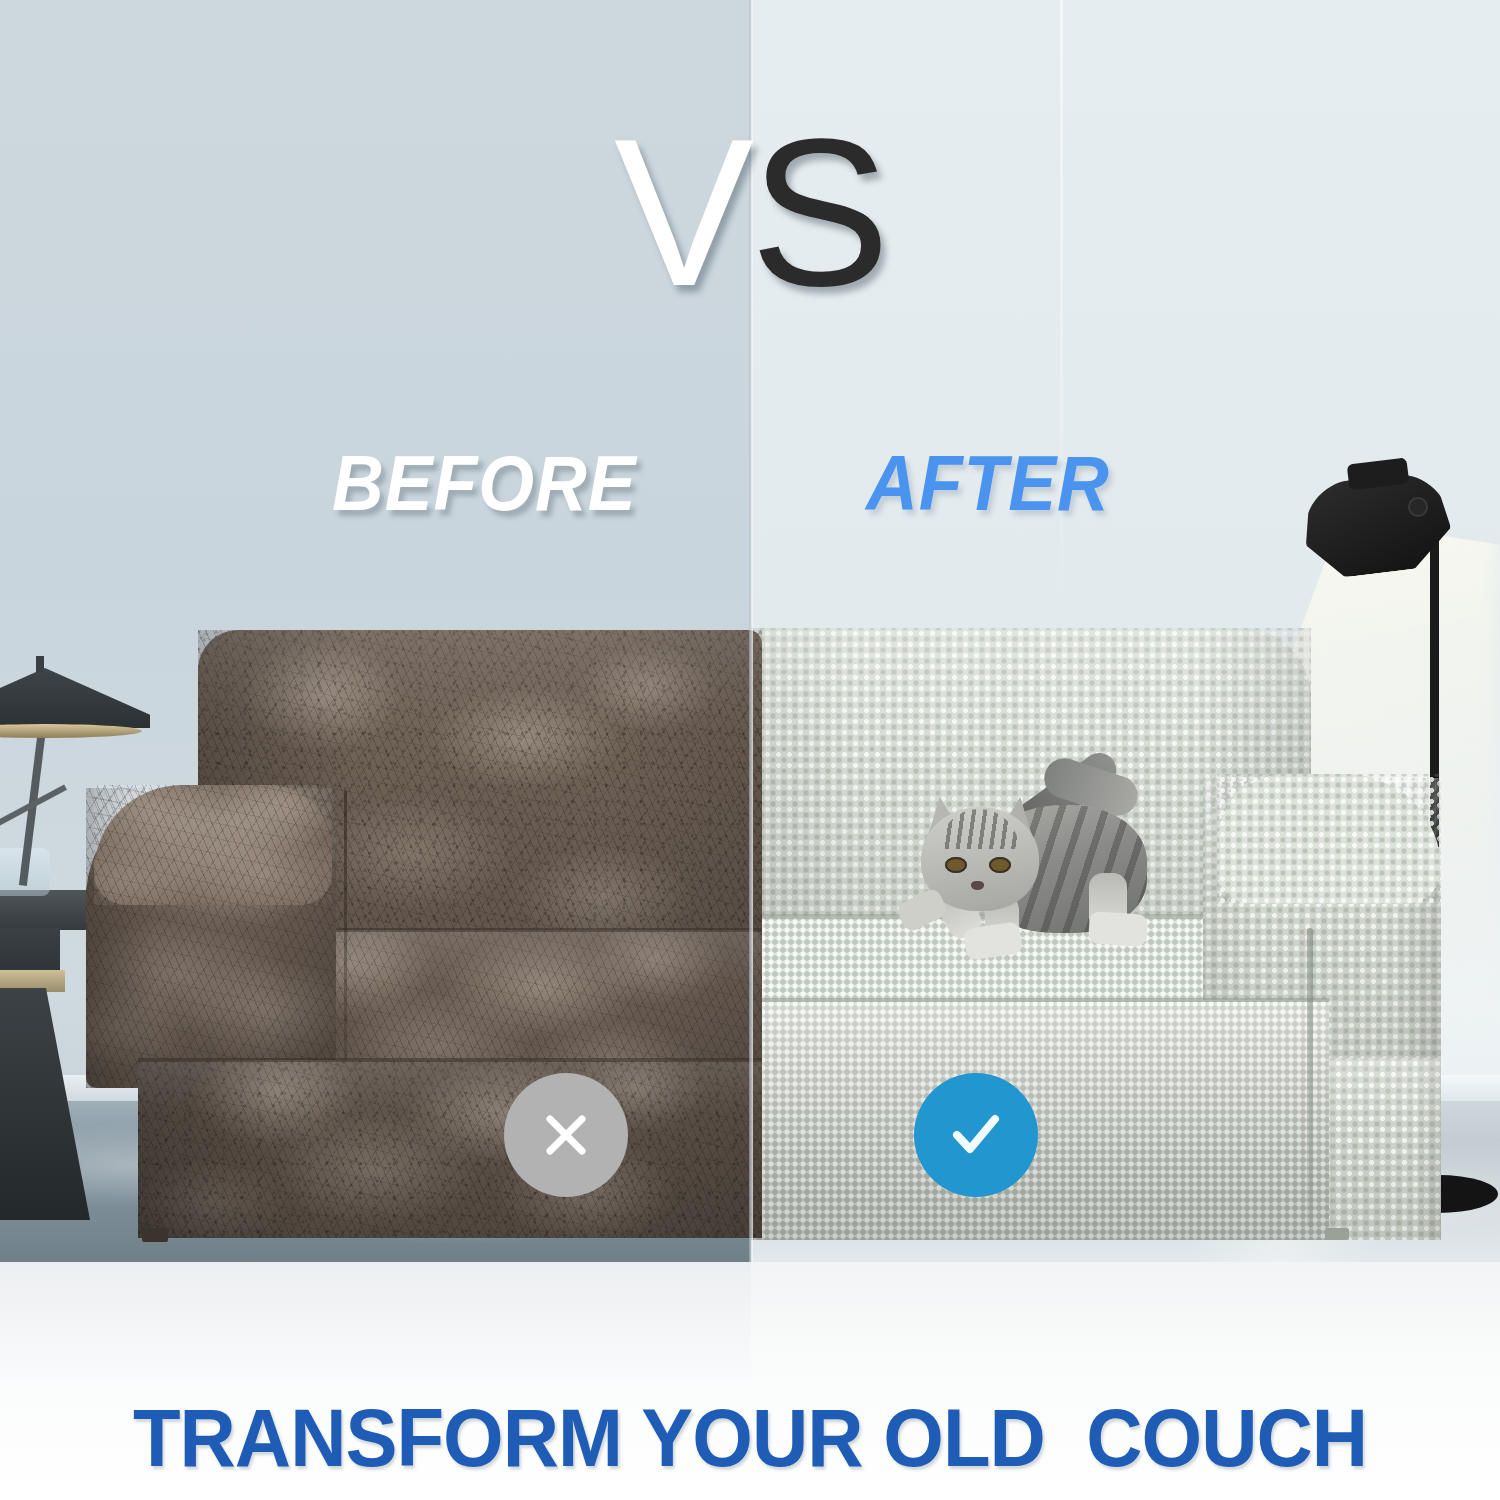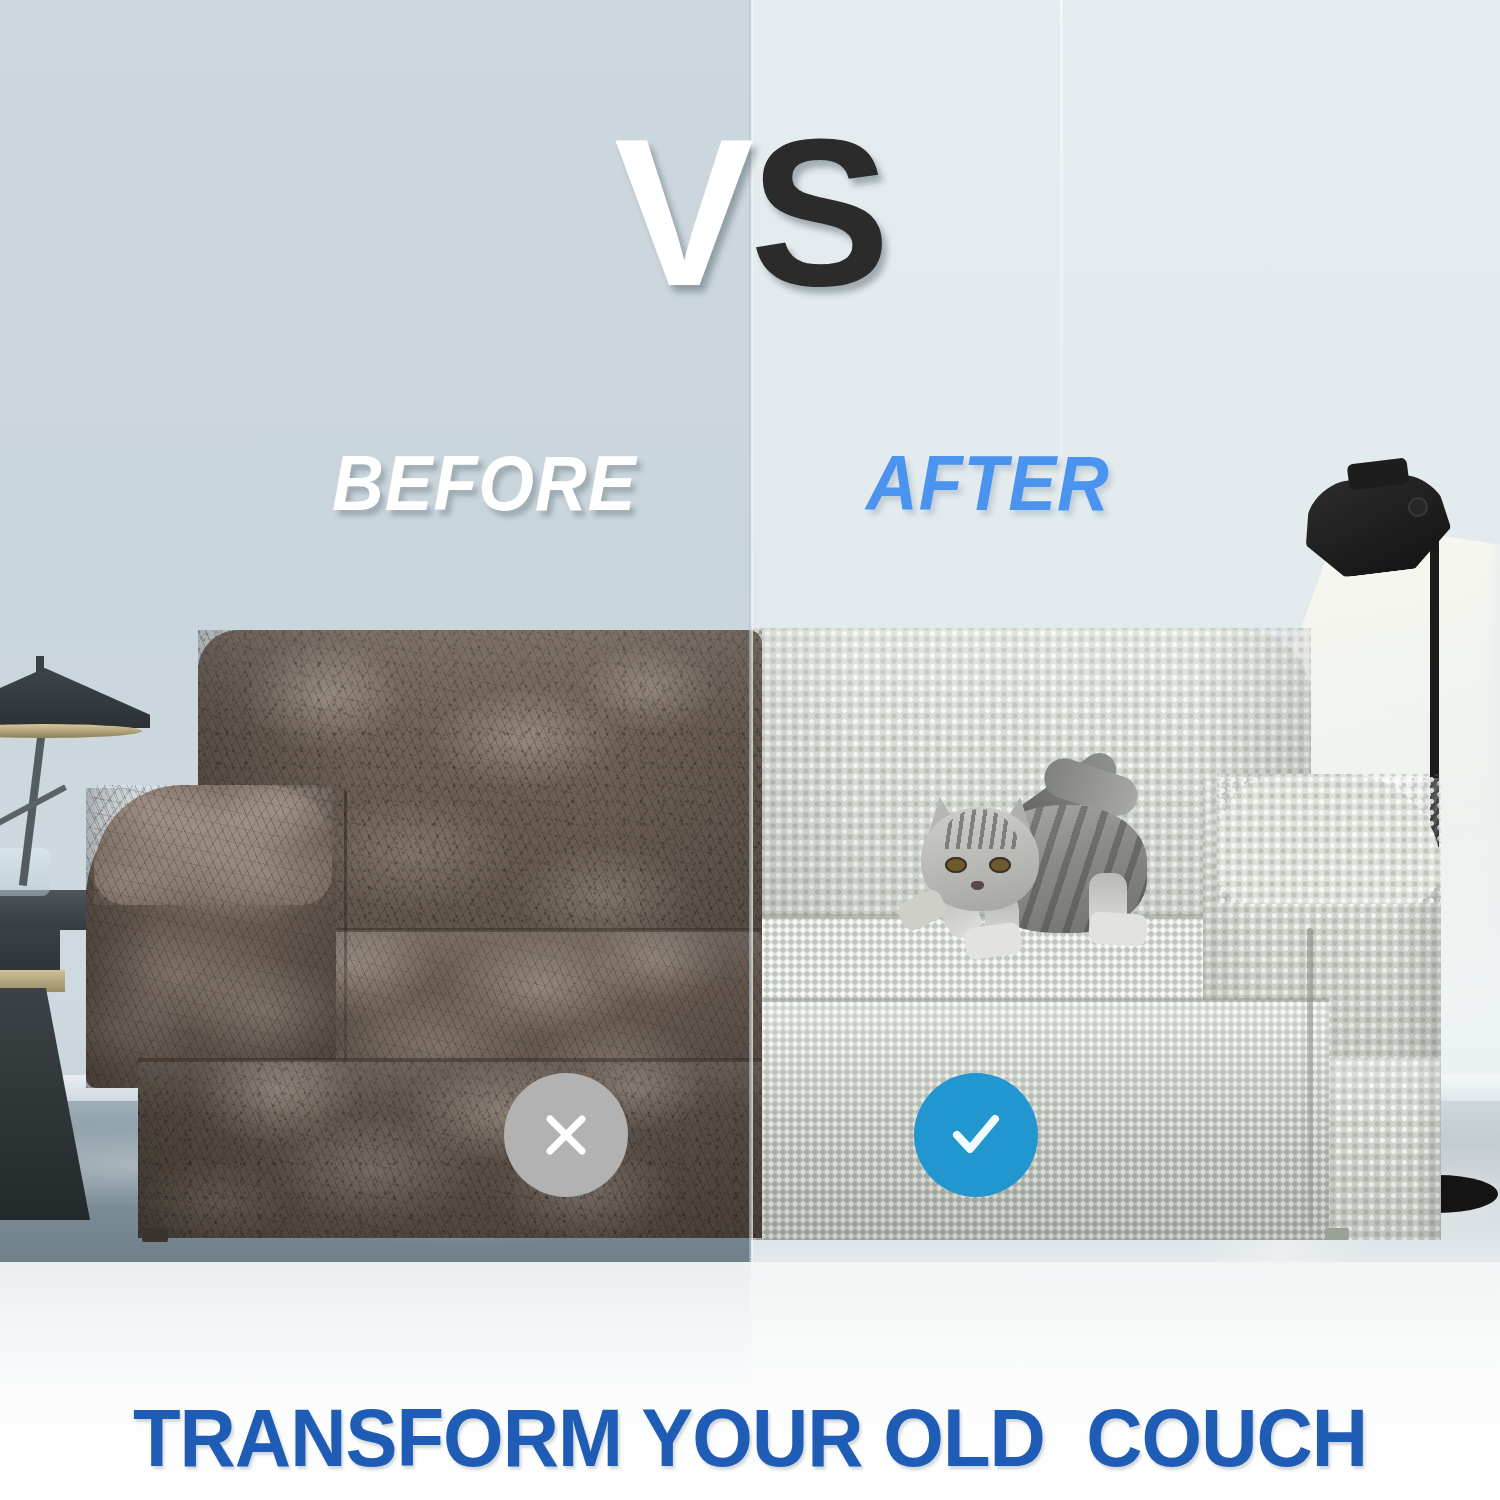--- a/index.html
+++ b/index.html
@@ -194,21 +194,21 @@
   .cat-leg.c{left:196px;top:128px;width:38px;height:58px;}
 
   
   .badge{position:absolute;border-radius:50%;display:flex;align-items:center;justify-content:center;}
   .badge-x{left:504px;top:1073px;width:124px;height:124px;background:#b2b2b2;}
   .badge-check{left:914px;top:1073px;width:124px;height:124px;background:#2296ce;}
   .badge svg{display:block;}
 
   
   .vs{position:absolute;left:0;top:118px;width:1500px;height:190px;text-align:center;
-    font-size:210px;line-height:190px;font-weight:bold;letter-spacing:-4px;}
+    font-size:210px;line-height:190px;font-weight:normal;letter-spacing:-4px;}
   .vs .v{color:#ffffff;text-shadow:5px 7px 6px rgba(60,75,85,.40);}
   .vs .s{color:#2b2b2b;text-shadow:5px 7px 6px rgba(60,75,85,.40);}
 
   .lbl{position:absolute;font-weight:bold;font-style:italic;font-size:78px;line-height:78px;
     letter-spacing:1px;transform:scaleX(.92);transform-origin:left center;white-space:nowrap;}
   .lbl-before{left:332px;top:444px;color:#ffffff;text-shadow:5px 6px 5px rgba(90,105,115,.38);}
   .lbl-after{left:866px;top:444px;color:#4a94ef;text-shadow:4px 5px 5px rgba(120,140,160,.30);}
 
   
   .caption-band{position:absolute;left:0;top:1262px;width:1500px;height:238px;

